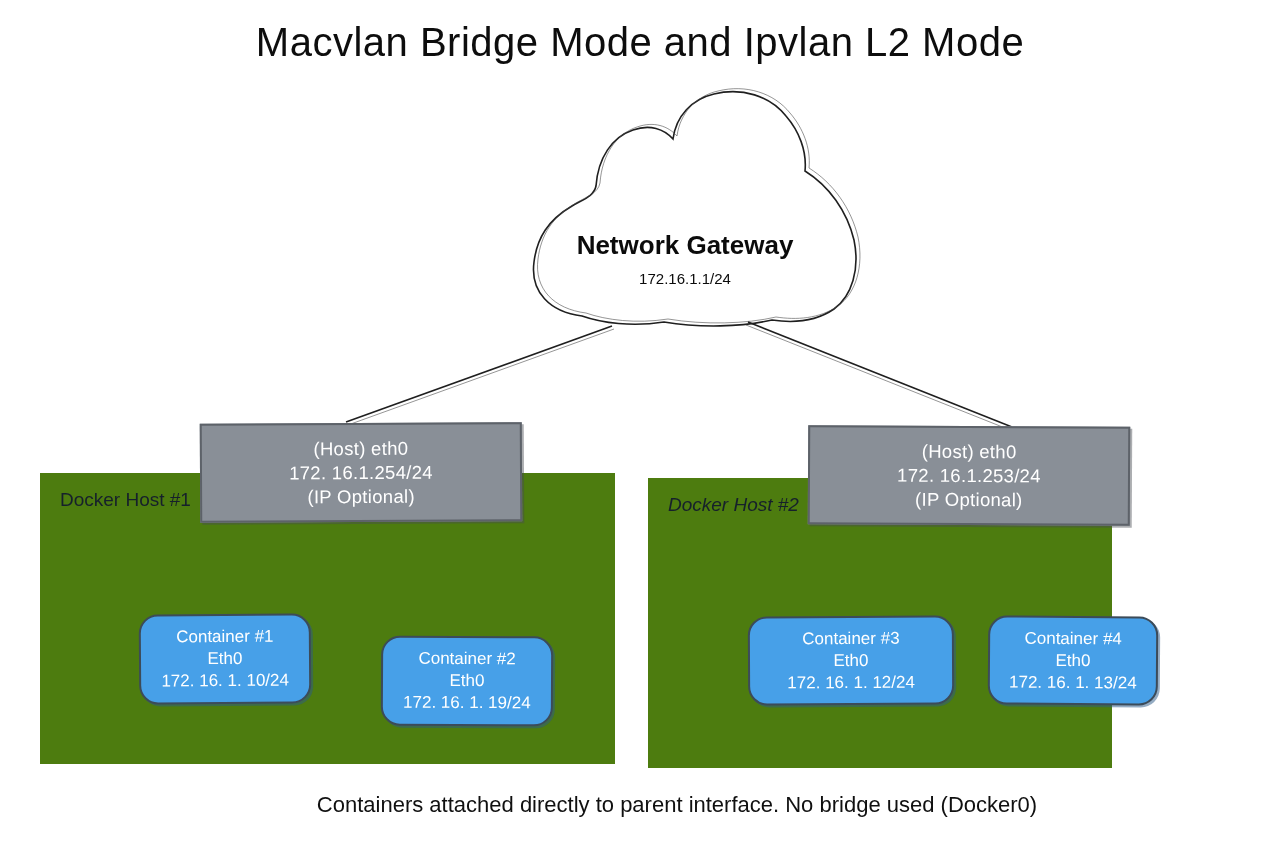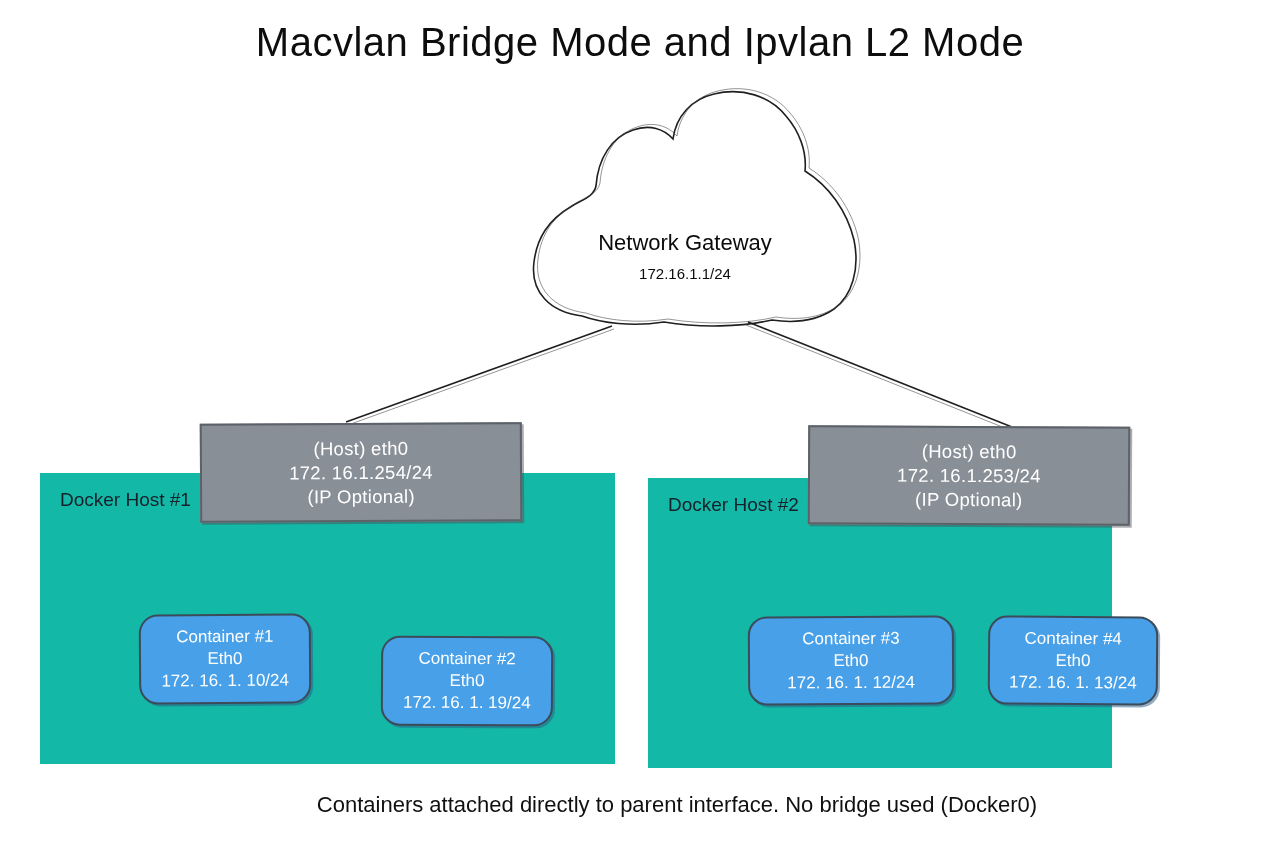--- a/index.html
+++ b/index.html
@@ -35,29 +35,29 @@
   }
 
   .cloud-label {
     position: absolute;
     left: 535px;
     top: 230px;
     width: 300px;
     text-align: center;
     color: #0b0b0b;
   }
-  .cloud-name { font-size: 22px; font-weight: 400; }
+  .cloud-name { font-size: 26px; font-weight: 700; }
   .cloud-ip   { font-size: 15px; margin-top: 9px; }
 
   .panel {
     position: absolute;
-    background: #14b8a6;
+    background: #4d7c0f;
   }
   .panel1 { left: 40px;  top: 473px; width: 575px; height: 291px; }
-  .panel2 { left: 648px; top: 478px; width: 464px; height: 290px; }
+  .panel2 { left: 648px; top: 478px; width: 464px; height: 290px; font-style: italic; }
   .panel-label {
     position: absolute;
     top: 16px;
     left: 20px;
     font-size: 19px;
     color: #16202b;
   }
 
   .hostbox {
     position: absolute;

